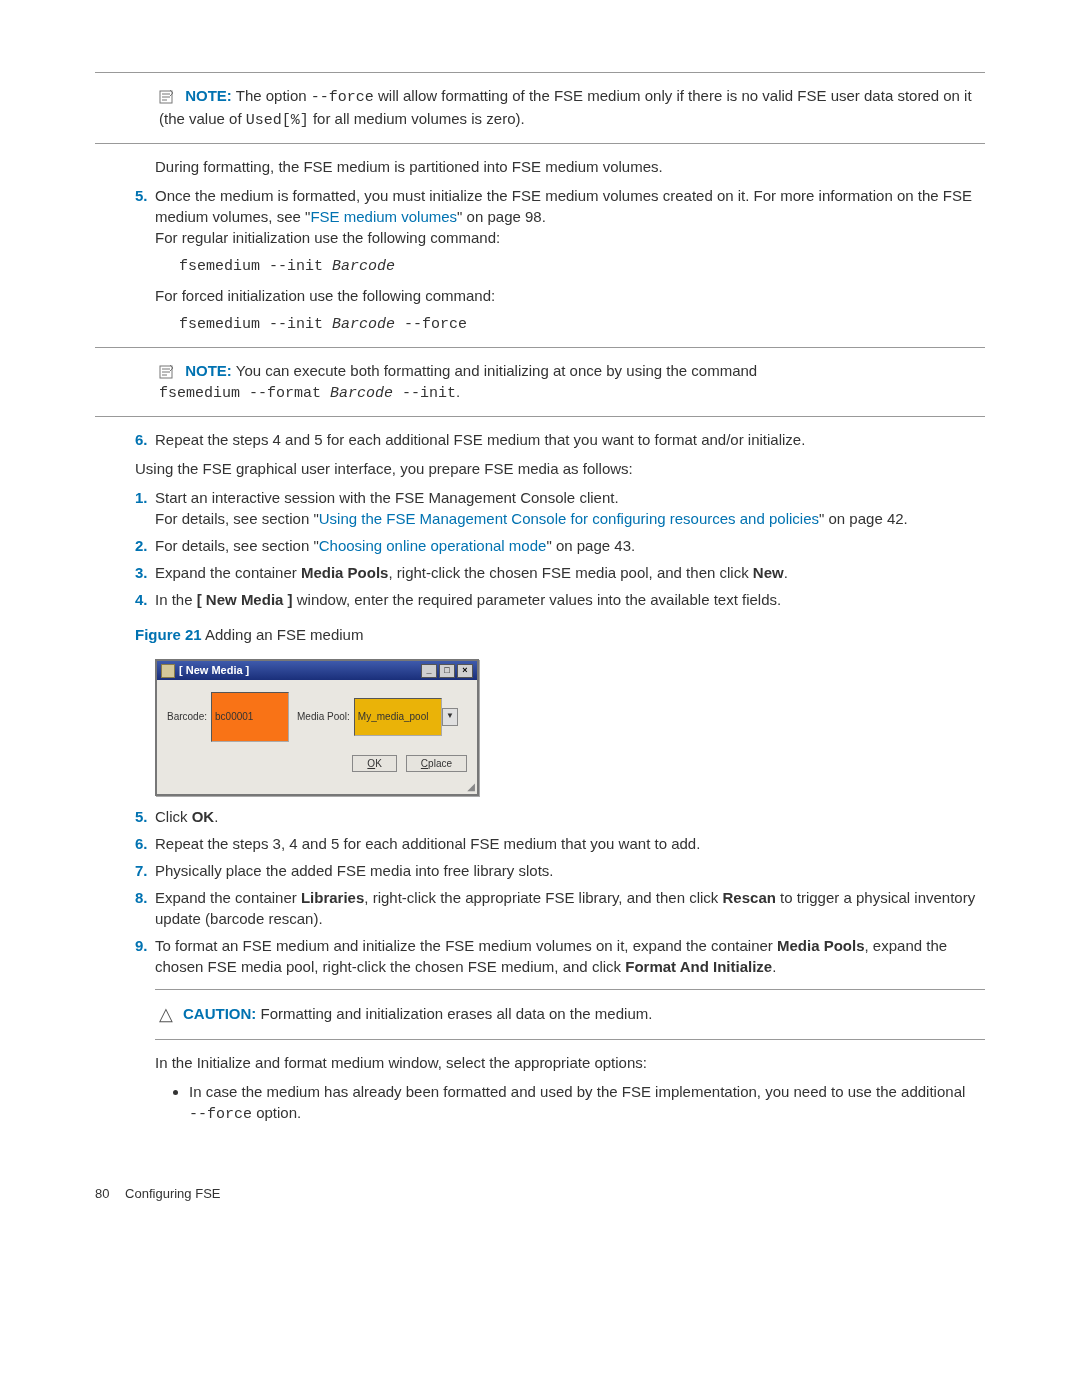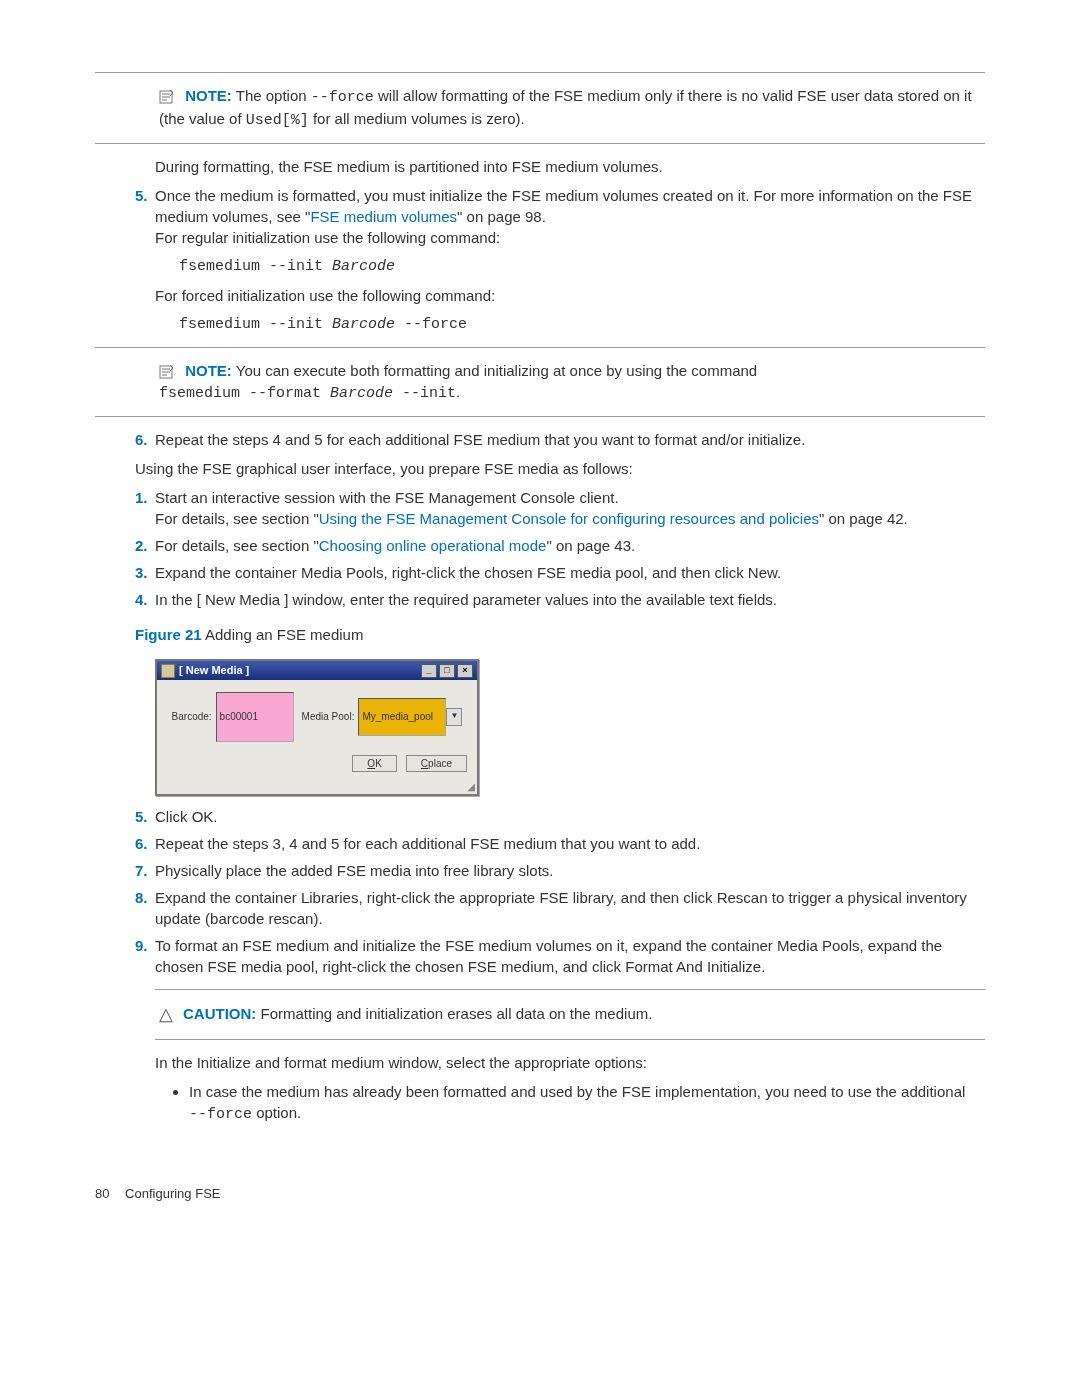--- a/index.html
+++ b/index.html
@@ -31,21 +31,21 @@
   .mono { font-family: "Courier New", monospace; }
   .code-line { font-family: "Courier New", monospace; margin: 8px 0 8px 84px; }
   .para { margin: 8px 0 8px 60px; }
   .para-flush { margin: 8px 0; }
   ol.num { list-style: none; padding: 0; margin: 0; }
   ol.num > li { margin: 6px 0 6px 40px; padding-left: 20px; position: relative; }
   ol.num > li .num-marker { position: absolute; left: 0; font-weight: bold; color: #0072b1; }
   .link { color: #0072b1; }
   .figcap { margin: 14px 0 14px 40px; }
   .figcap .figlabel { color: #0072b1; font-weight: bold; }
-  .bold { font-weight: normal; }
+  .bold { font-weight: bold; }
   .dialog {
     width: 320px;
     margin: 0 0 10px 60px;
     border: 2px solid #777;
     background: #e9e7e1;
     font-family: Tahoma, Arial, sans-serif;
     font-size: 11px;
     box-shadow: 1px 1px 0 #aaa;
   }
   .titlebar {
@@ -69,26 +69,26 @@
     width: 14px; height: 12px;
     background: #d0d0d0;
     border: 1px solid #555;
     font-size: 9px;
     line-height: 10px;
     text-align: center;
     color: #000;
     cursor: default;
   }
   .dialog-body { padding: 12px 10px 10px 10px; }
-  .dialog-row { display: flex; justify-content: center; align-items: center; gap: 8px; }
+  .dialog-row { display: flex; justify-content: flex-start; align-items: center; gap: 8px; }
   .field-group { display: flex; align-items: center; gap: 4px; }
   .field-label { font-size: 10px; }
   .text-input {
     border: 1px inset #aaa;
-    background: #f9a8d4;
+    background: #f97316;
     font-size: 10px;
     padding: 17px 3px;
     width: 70px;
   }
   .dropdown {
     display: flex;
     align-items: center;
   }
   .dropdown .dd-value {
     border: 1px inset #aaa;

